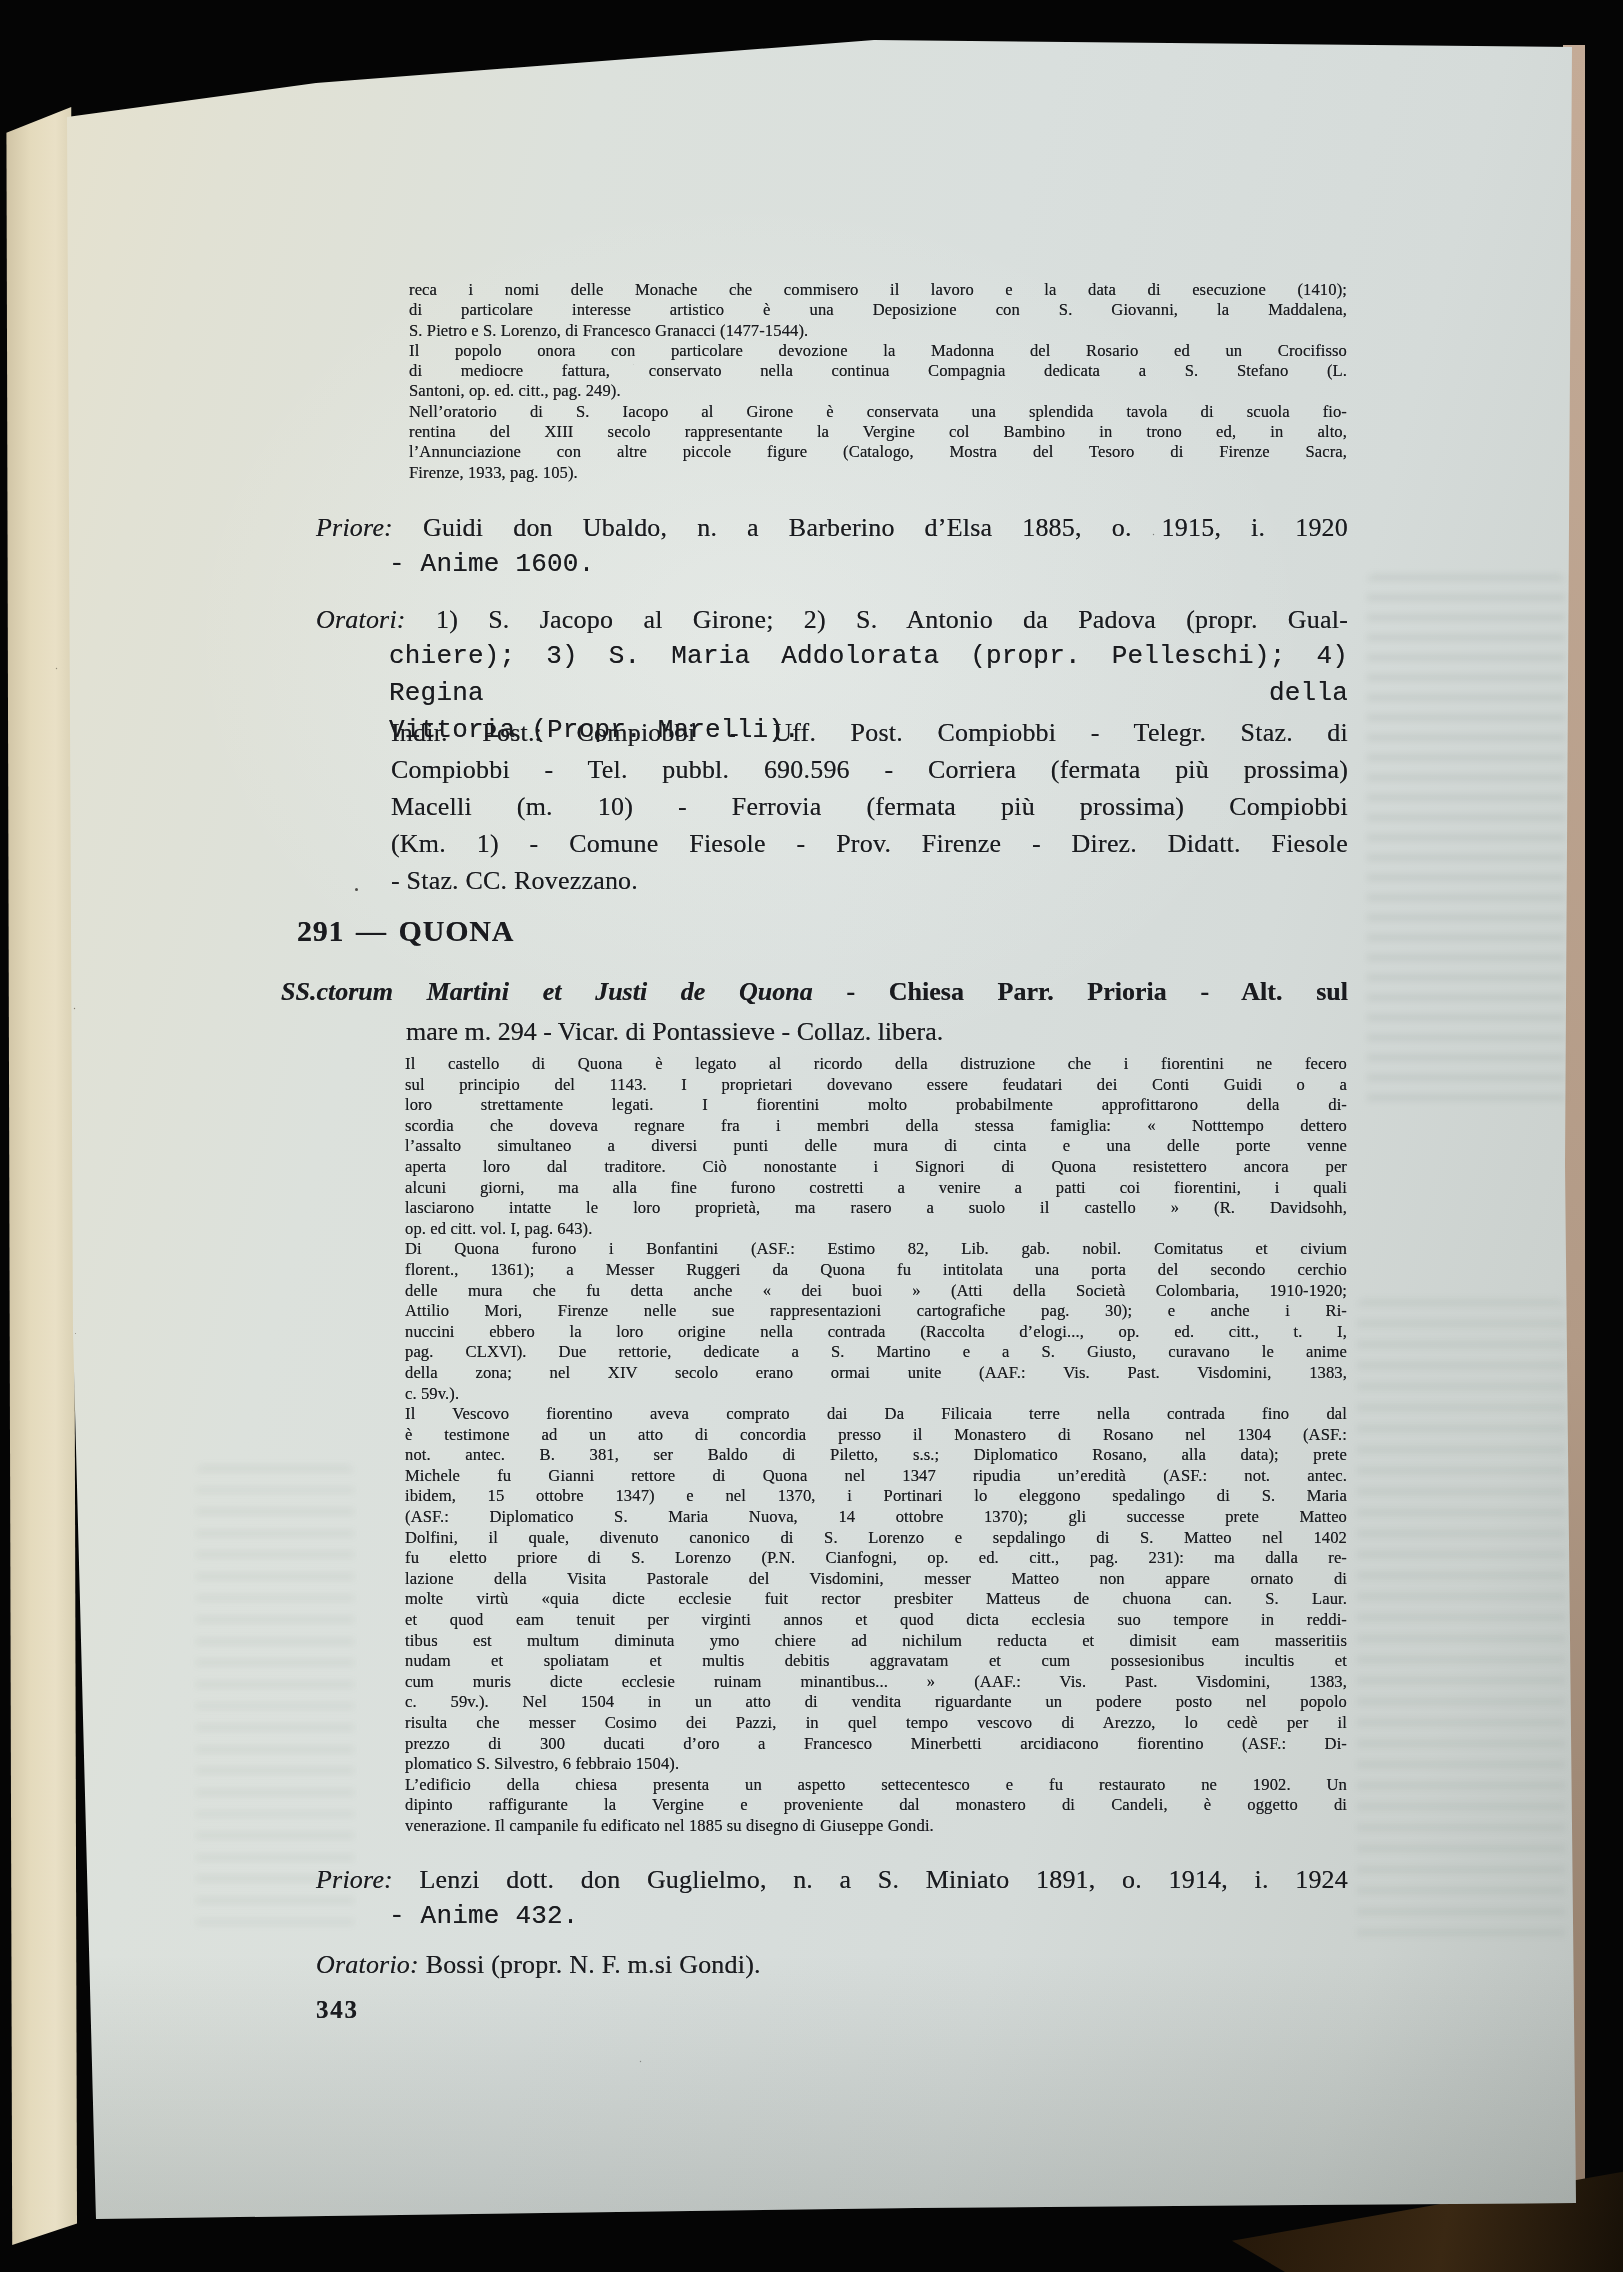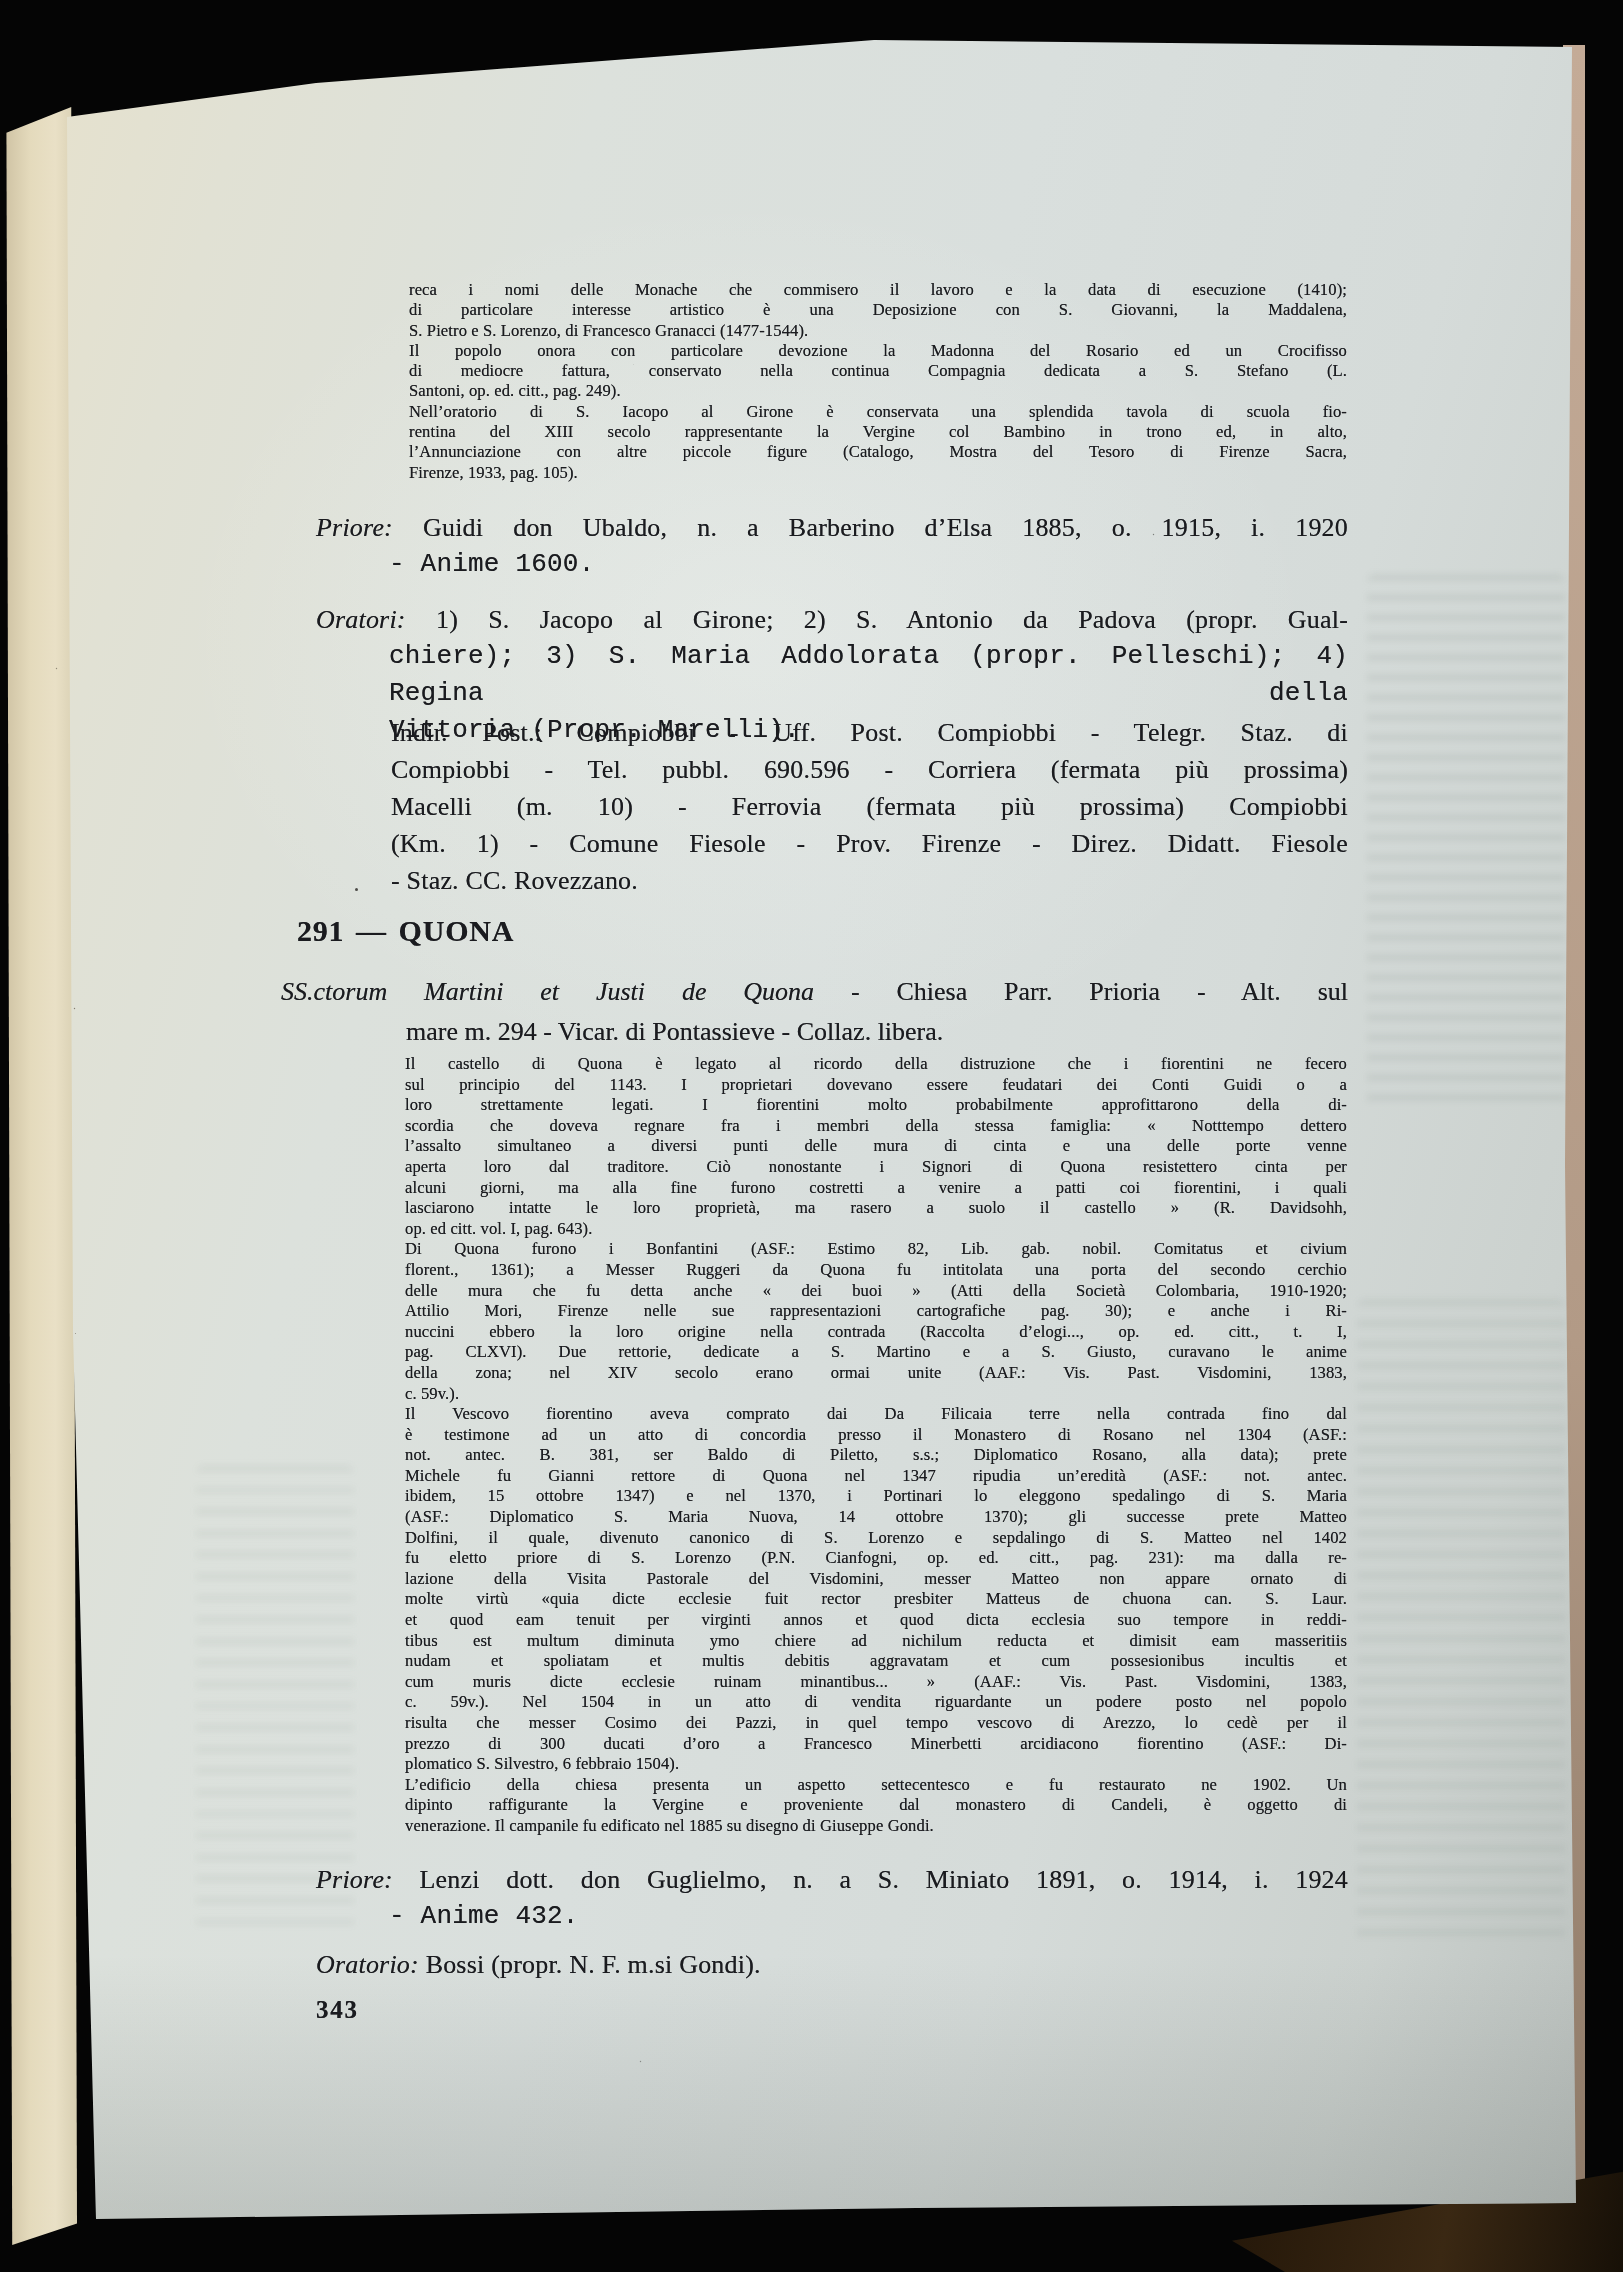--- a/index.html
+++ b/index.html
@@ -55,21 +55,21 @@
   .main{font-size:26px;line-height:37px;letter-spacing:0.2px;}
   .main .jl{text-align:justify;text-align-last:justify;}
   .main .jl.last{text-align-last:left;}
   .main .cont{padding-left:73px;font-family:Liberation Mono, monospace;}
   .lbl{font-style:italic;}
 
   #heading{font-size:30px;font-weight:bold;letter-spacing:0.8px;}
   #heading .sep{padding:0 11.7px;}
 
   #dedication{font-size:26px;line-height:40px;}
-  #dedication .jl{text-align:justify;text-align-last:justify;}
+  #dedication .jl{text-align:justify;text-align-last:justify;font-weight:bold;}
   #dedication .line2{padding-left:125px;}
   .lat{font-style:italic;}
 
   #pagenum{font-size:25px;font-weight:bold;text-align:left;letter-spacing:1.7px;}
 </style>
 </head>
 <body>
 
 <div id="stage">
 
@@ -122,21 +122,21 @@
     <div class="jl"><span class="lat">SS.ctorum Martini et Justi de Quona</span><span> - Chiesa Parr. Prioria - Alt. sul</span></div>
     <div class="line2">mare m. 294 - Vicar. di Pontassieve - Collaz. libera.</div>
   </div>
 
   <div class="txt petit" style="left:381px;top:1054px;width:966px;line-height:20.6px;">
       <div class="jl">Il castello di Quona è legato al ricordo della distruzione che i fiorentini ne fecero</div>
       <div class="jl">sul principio del 1143. I proprietari dovevano essere feudatari dei Conti Guidi o a</div>
       <div class="jl">loro strettamente legati. I fiorentini molto probabilmente approfittarono della di-</div>
       <div class="jl">scordia che doveva regnare fra i membri della stessa famiglia: « Notttempo dettero</div>
       <div class="jl">l’assalto simultaneo a diversi punti delle mura di cinta e una delle porte venne</div>
-      <div class="jl">aperta loro dal traditore. Ciò nonostante i Signori di Quona resistettero cinta per</div>
+      <div class="jl">aperta loro dal traditore. Ciò nonostante i Signori di Quona resistettero ancora per</div>
       <div class="jl">alcuni giorni, ma alla fine furono costretti a venire a patti coi fiorentini, i quali</div>
       <div class="jl">lasciarono intatte le loro proprietà, ma rasero a suolo il castello » (R. Davidsohh,</div>
       <div class="jl last">op. ed citt. vol. I, pag. 643).</div>
       <div class="jl">Di Quona furono i Bonfantini (ASF.: Estimo 82, Lib. gab. nobil. Comitatus et civium</div>
       <div class="jl">florent., 1361); a Messer Ruggeri da Quona fu intitolata una porta del secondo cerchio</div>
       <div class="jl">delle mura che fu detta anche « dei buoi » (Atti della Società Colombaria, 1910-1920;</div>
       <div class="jl">Attilio Mori, Firenze nelle sue rappresentazioni cartografiche pag. 30); e anche i Ri-</div>
       <div class="jl">nuccini ebbero la loro origine nella contrada (Raccolta d’elogi..., op. ed. citt., t. I,</div>
       <div class="jl">pag. CLXVI). Due rettorie, dedicate a S. Martino e a S. Giusto, curavano le anime</div>
       <div class="jl">della zona; nel XIV secolo erano ormai unite (AAF.: Vis. Past. Visdomini, 1383,</div>

